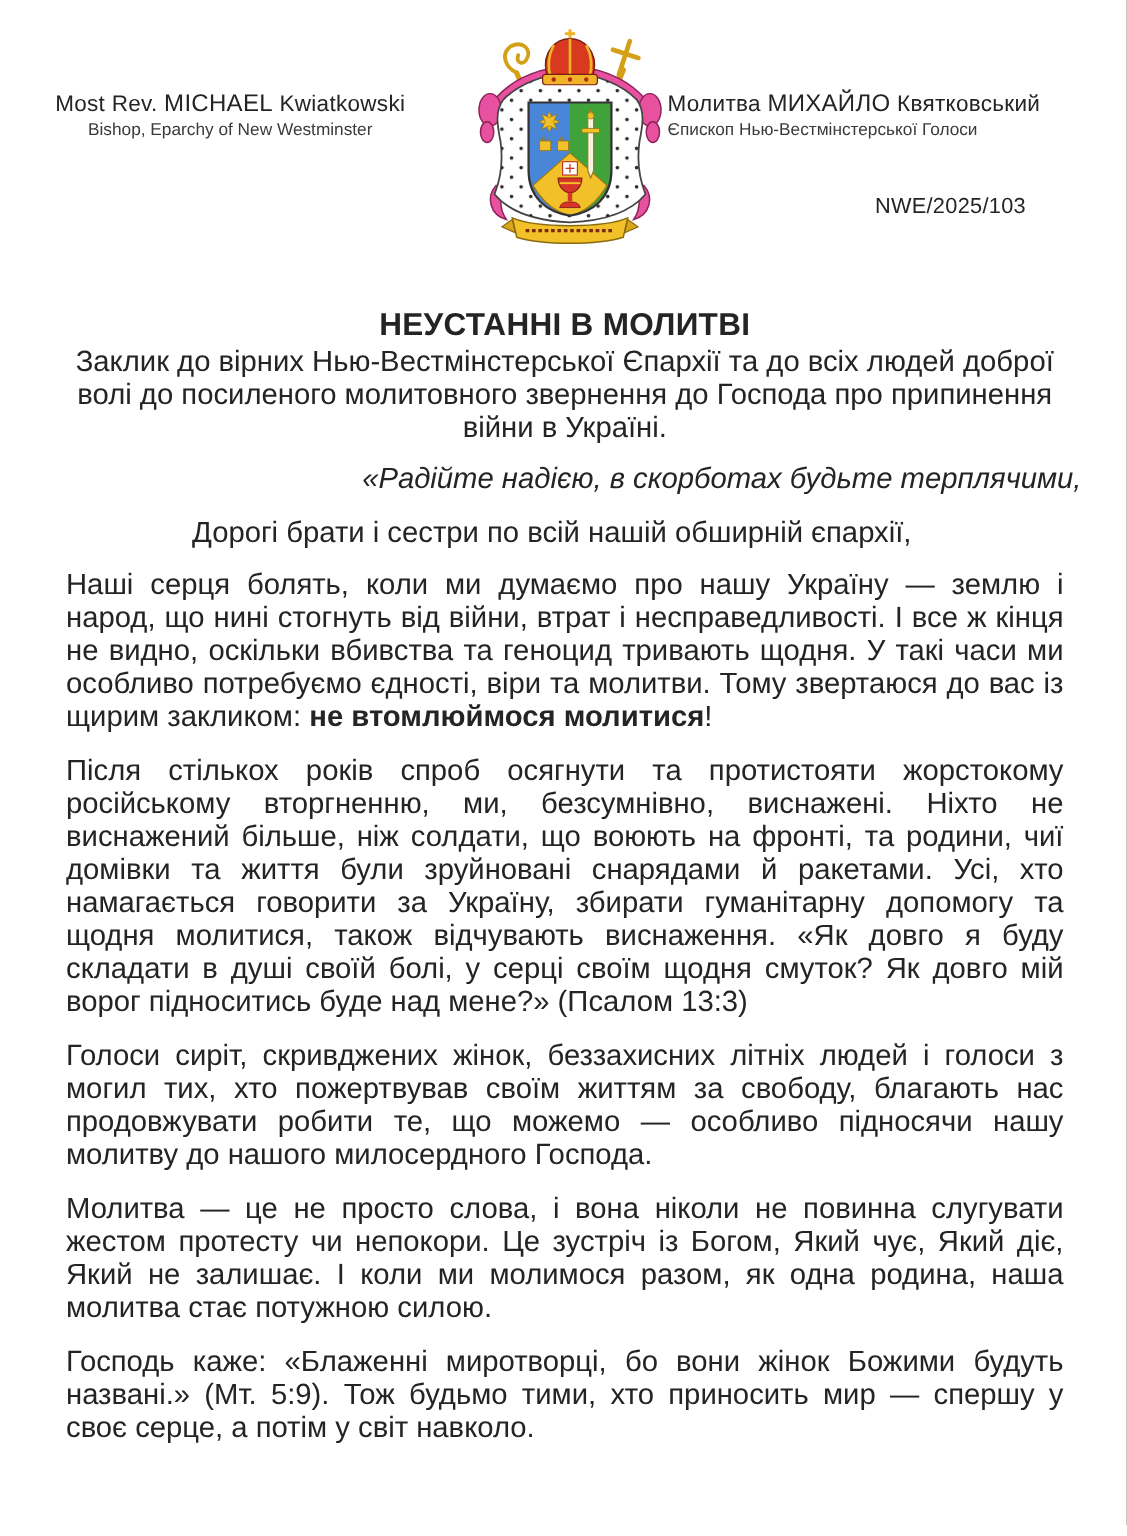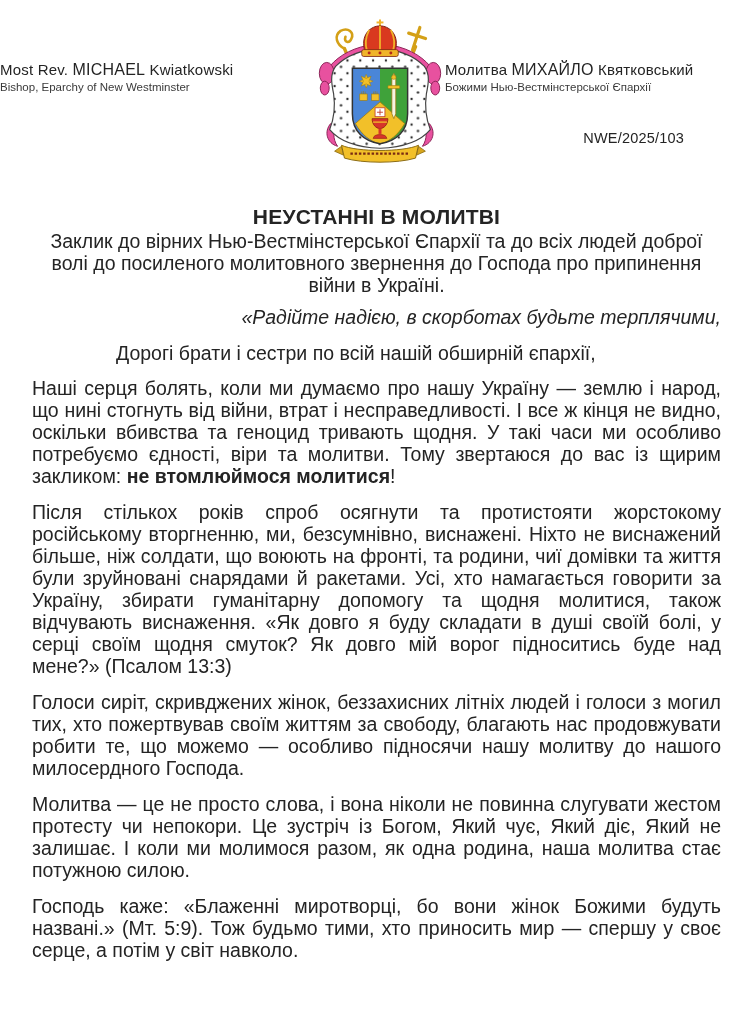--- a/index.html
+++ b/index.html
@@ -11,21 +11,21 @@
     background: #ffffff;
     color: #242424;
     font-family: "Liberation Sans", sans-serif;
     overflow: hidden;
   }
 
   
   .letterhead { position: relative; height: 172px; }
   .lh-left {
     position: absolute; left: 0; top: 60px; width: 307px;
-    text-align: left; line-height: 1.25;
+    text-align: center; line-height: 1.25;
   }
   .lh-right {
     position: absolute; left: 445px; top: 60px; width: 300px;
     text-align: left; line-height: 1.25;
   }
   .lh-line1 { font-size: 15px; letter-spacing: 0.2px; white-space: nowrap; }
   .lh-line1 .lh-name { font-size: 16px; }
   .lh-line2 { font-size: 11.5px; color: #3a3a3a; white-space: nowrap; }
   .ref-number {
     position: absolute; top: 130px; right: 67px;
@@ -44,37 +44,37 @@
     letter-spacing: 0.2px;
   }
   .doc-subtitle { text-align: center; margin-top: 0; }
   .doc-quote {
     margin-top: 10px; text-align: right; font-style: italic;
   }
   .doc-salutation { margin-top: 14px; text-indent: 84px; }
   .doc-par { margin-top: 13px; text-align: justify; }
   .doc-par + .doc-par { margin-top: 14px; }
   .bold { font-weight: bold; }
-  p { margin: 0; }
+  p { margin: 12px; }
 </style>
 </head>
 <body>
 
 <div class="page">
 
   <div class="letterhead">
 
     <div class="lh-left">
       <div class="lh-line1"><span>Most Rev. </span><span class="lh-name">MICHAEL</span><span> Kwiatkowski</span></div>
       <div class="lh-line2">Bishop, Eparchy of New Westminster</div>
     </div>
 
     <div class="lh-right">
       <div class="lh-line1"><span>Молитва </span><span class="lh-name">МИХАЙЛО</span><span> Квятковський</span></div>
-      <div class="lh-line2">Божими Нью-Вестмінстерської Єпархії</div>
+      <div class="lh-line2">Єпископ Нью-Вестмінстерської Голоси</div>
     </div>
 
     <div class="ref-number">NWE/2025/103</div>
 
     <div class="crest-wrap">
       <svg viewBox="0 0 150 150" width="148" height="150">
         <defs>
           <pattern id="ermine" width="13" height="13" patternUnits="userSpaceOnUse">
             <circle cx="3" cy="3" r="1.2" fill="#2a2a2a"></circle>
             <circle cx="9.5" cy="9.5" r="1.2" fill="#2a2a2a"></circle>

